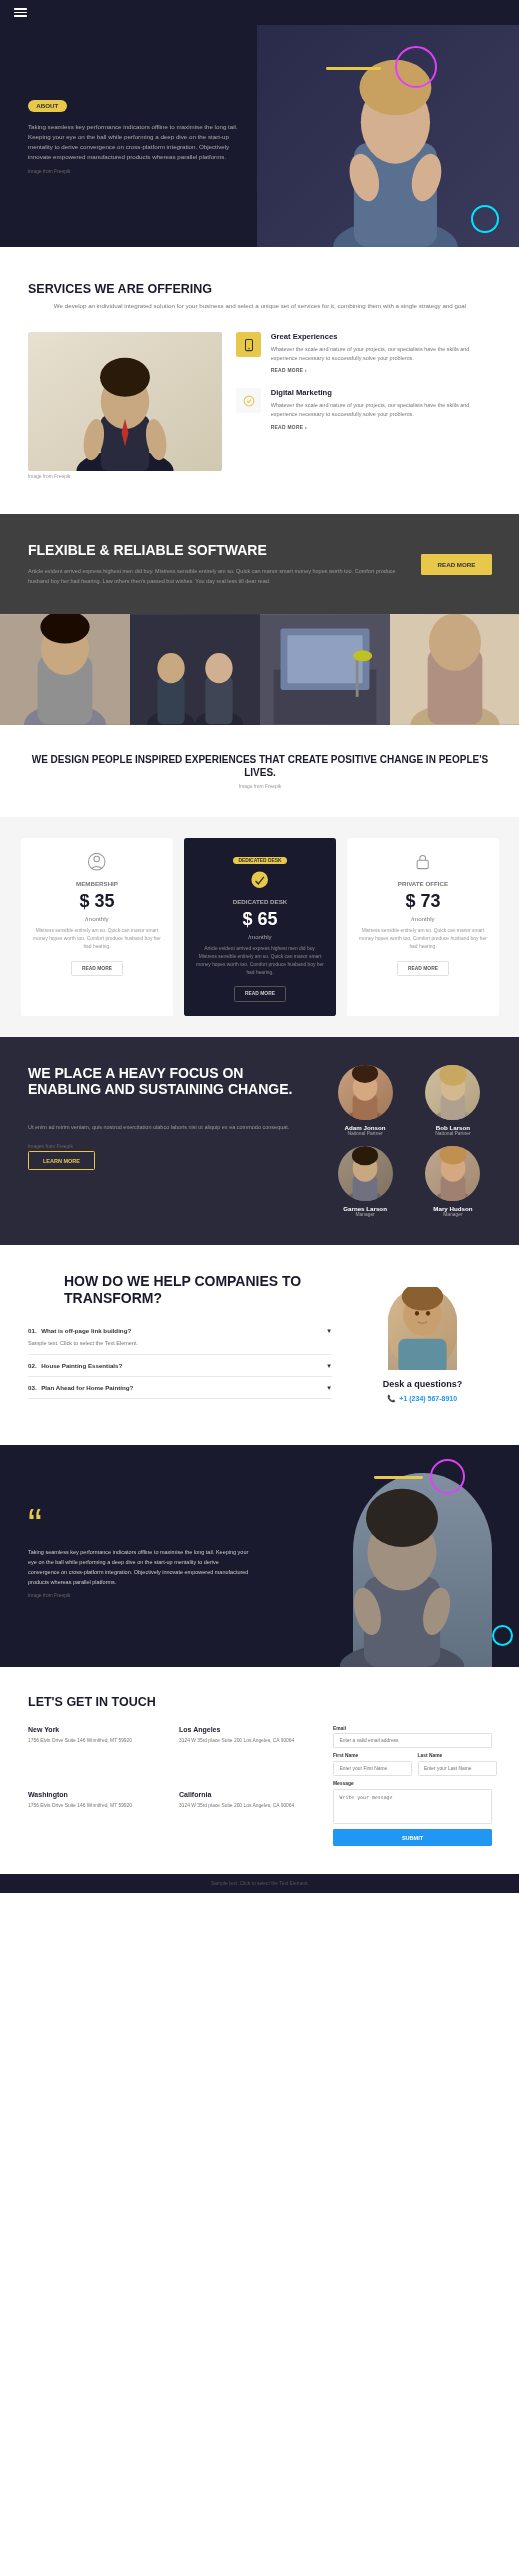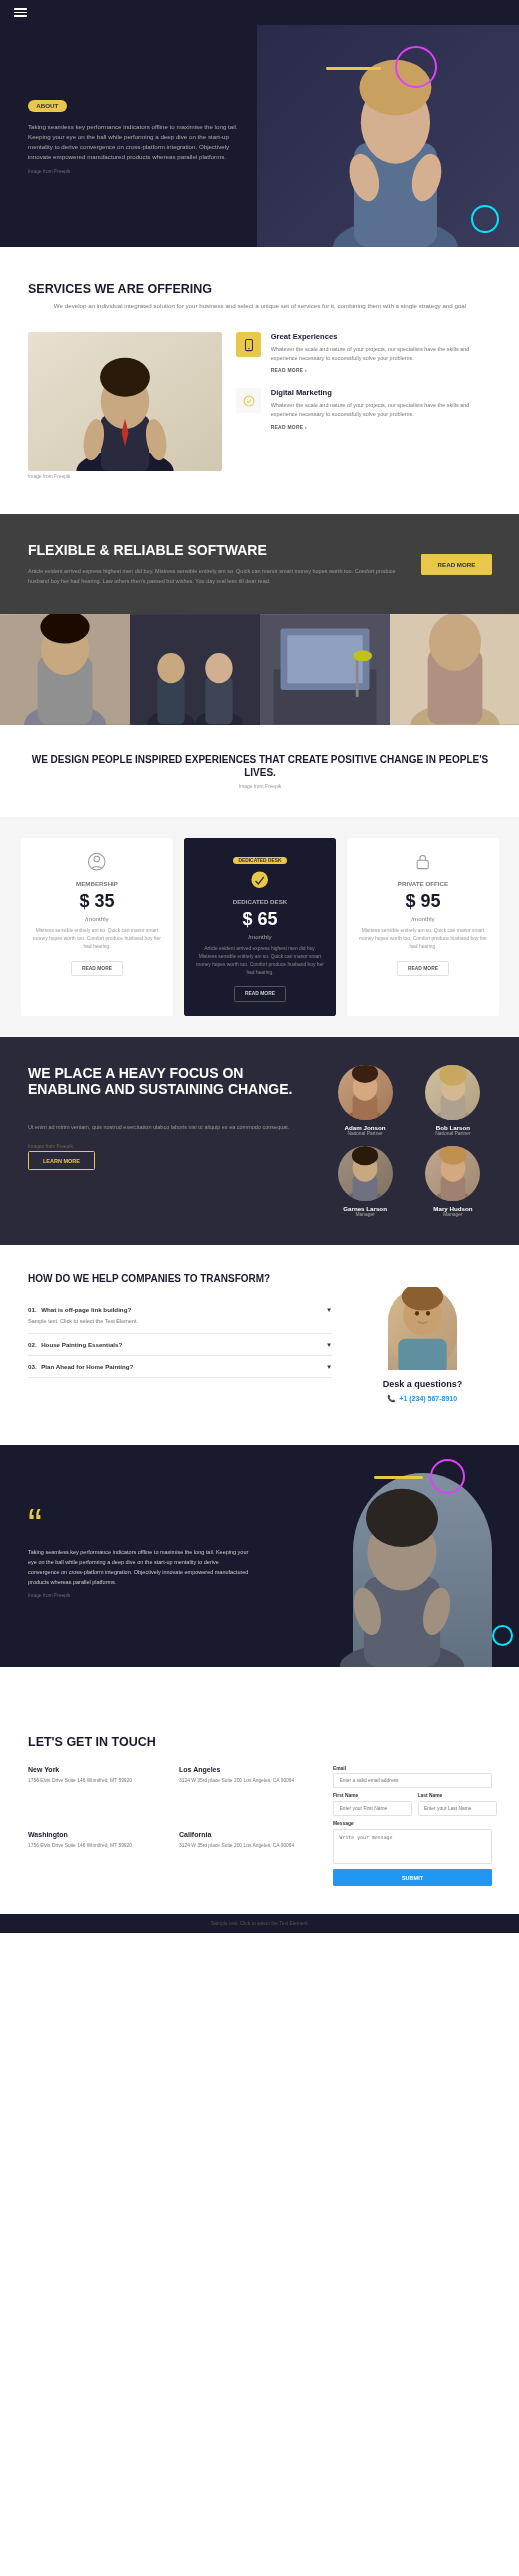--- a/index.html
+++ b/index.html
@@ -312,21 +312,21 @@
     .member-role { color: #aaa; font-size: 4.9px; }
 
     
     .faq-section {
       padding: 28px 28px;
       background: #fff;
       display: flex;
       gap: 21px;
     }
     .faq-content { flex: 1; }
-    .faq-section h2 { font-size: 10px; font-weight: 900; text-transform: uppercase; color: #1a1a2e; line-height: 1.2; margin-bottom: 14px; }
+    .faq-section h2 { font-size: 14px; font-weight: 900; text-transform: uppercase; color: #1a1a2e; line-height: 1.2; margin-bottom: 14px; margin-left: 36px; }
     .faq-item {
       border-bottom: 0.7px solid #e8e8e8;
       padding: 7px 0;
     }
     .faq-question {
       display: flex;
       justify-content: space-between;
       align-items: center;
       cursor: pointer;
     }
@@ -403,21 +403,20 @@
       border: 2.8px solid #00e5ff;
       border-radius: 50%;
       bottom: 21px; right: 7px;
       z-index: 3;
     }
 
     
     .contact-section {
       padding: 28px 28px;
       background: #fff;
-      margin-top: 40px;
     }
     .contact-section .section-title { margin-bottom: 16.6px; }
     .contact-grid { display: flex; gap: 14px; }
     .offices { flex: 1; display: grid; grid-template-columns: 1fr 1fr; gap: 11px; }
     .office h4 { font-size: 7px; font-weight: 700; color: #1a1a2e; margin-bottom: 4.2px; }
     .office p { font-size: 4.9px; color: #777; line-height: 1.6; }
     .contact-form { width: 159px; flex-shrink: 0; }
     .form-row { display: flex; gap: 5.5px; margin-bottom: 5.5px; }
     .form-field { flex: 1; display: flex; flex-direction: column; gap: 2.1px; }
     .form-field label { font-size: 4.9px; color: #333; font-weight: 600; }
@@ -670,21 +669,21 @@
   </div>
 
   <div class="pricing-card">
     <div class="pricing-icon">
       <svg width="19.4" height="19.4" viewBox="0 0 28 28">
         <rect x="6" y="12" width="16" height="12" rx="2" fill="none" stroke="#999" stroke-width="1.5"></rect>
         <path d="M10 12 V9 a4 4 0 0 1 8 0 V12" fill="none" stroke="#999" stroke-width="1.5"></path>
       </svg>
     </div>
     <div class="pricing-title">Private Office</div>
-    <div class="pricing-price">$ 95</div>
+    <div class="pricing-price">$ 73</div>
     <div class="pricing-period">/monthly</div>
     <div class="pricing-desc">Mistress sensible entirely am so. Quick can manor smart money hopes worth too. Comfort produce husband boy her had hearing.</div>
     <button class="btn-outline">READ MORE</button>
   </div>
 </section>
 
 <section class="team-section">
   <div class="team-content">
     <h2>WE PLACE A HEAVY FOCUS ON ENABLING AND SUSTAINING CHANGE.</h2>
     <p>Ut enim ad mirim veniam, quis nostrud exercitation ulabco laboris nisi ut aliquip ex ea commodo consequat.</p>

